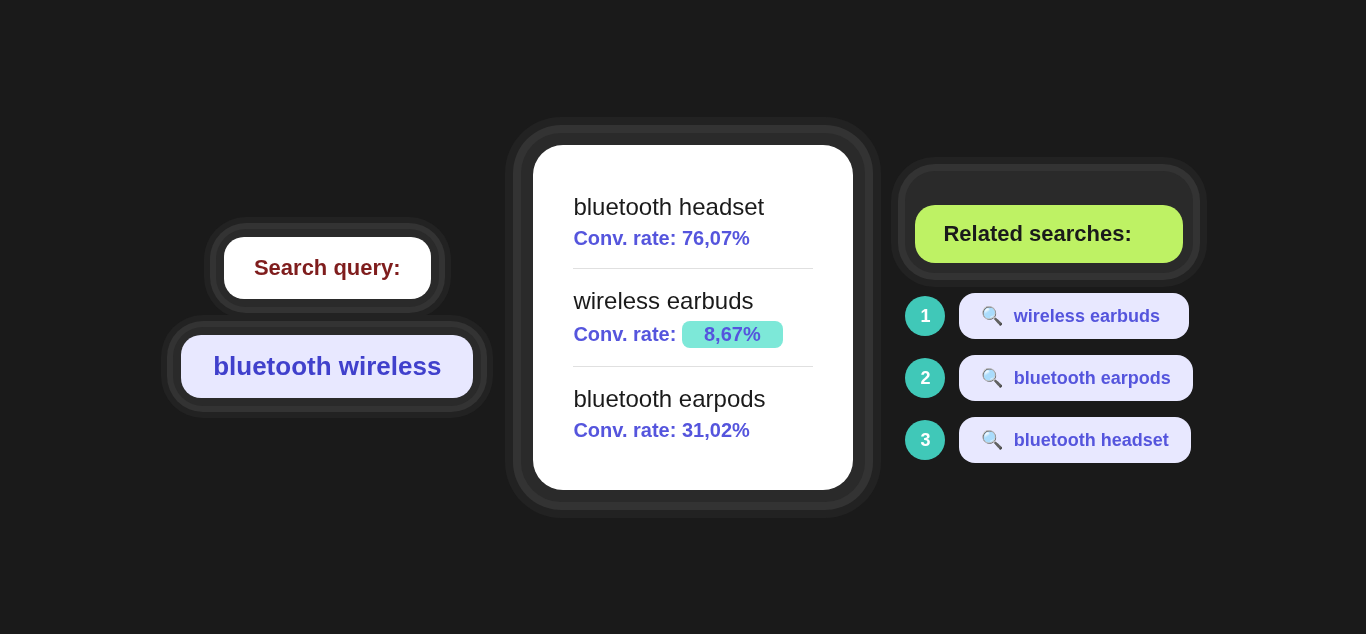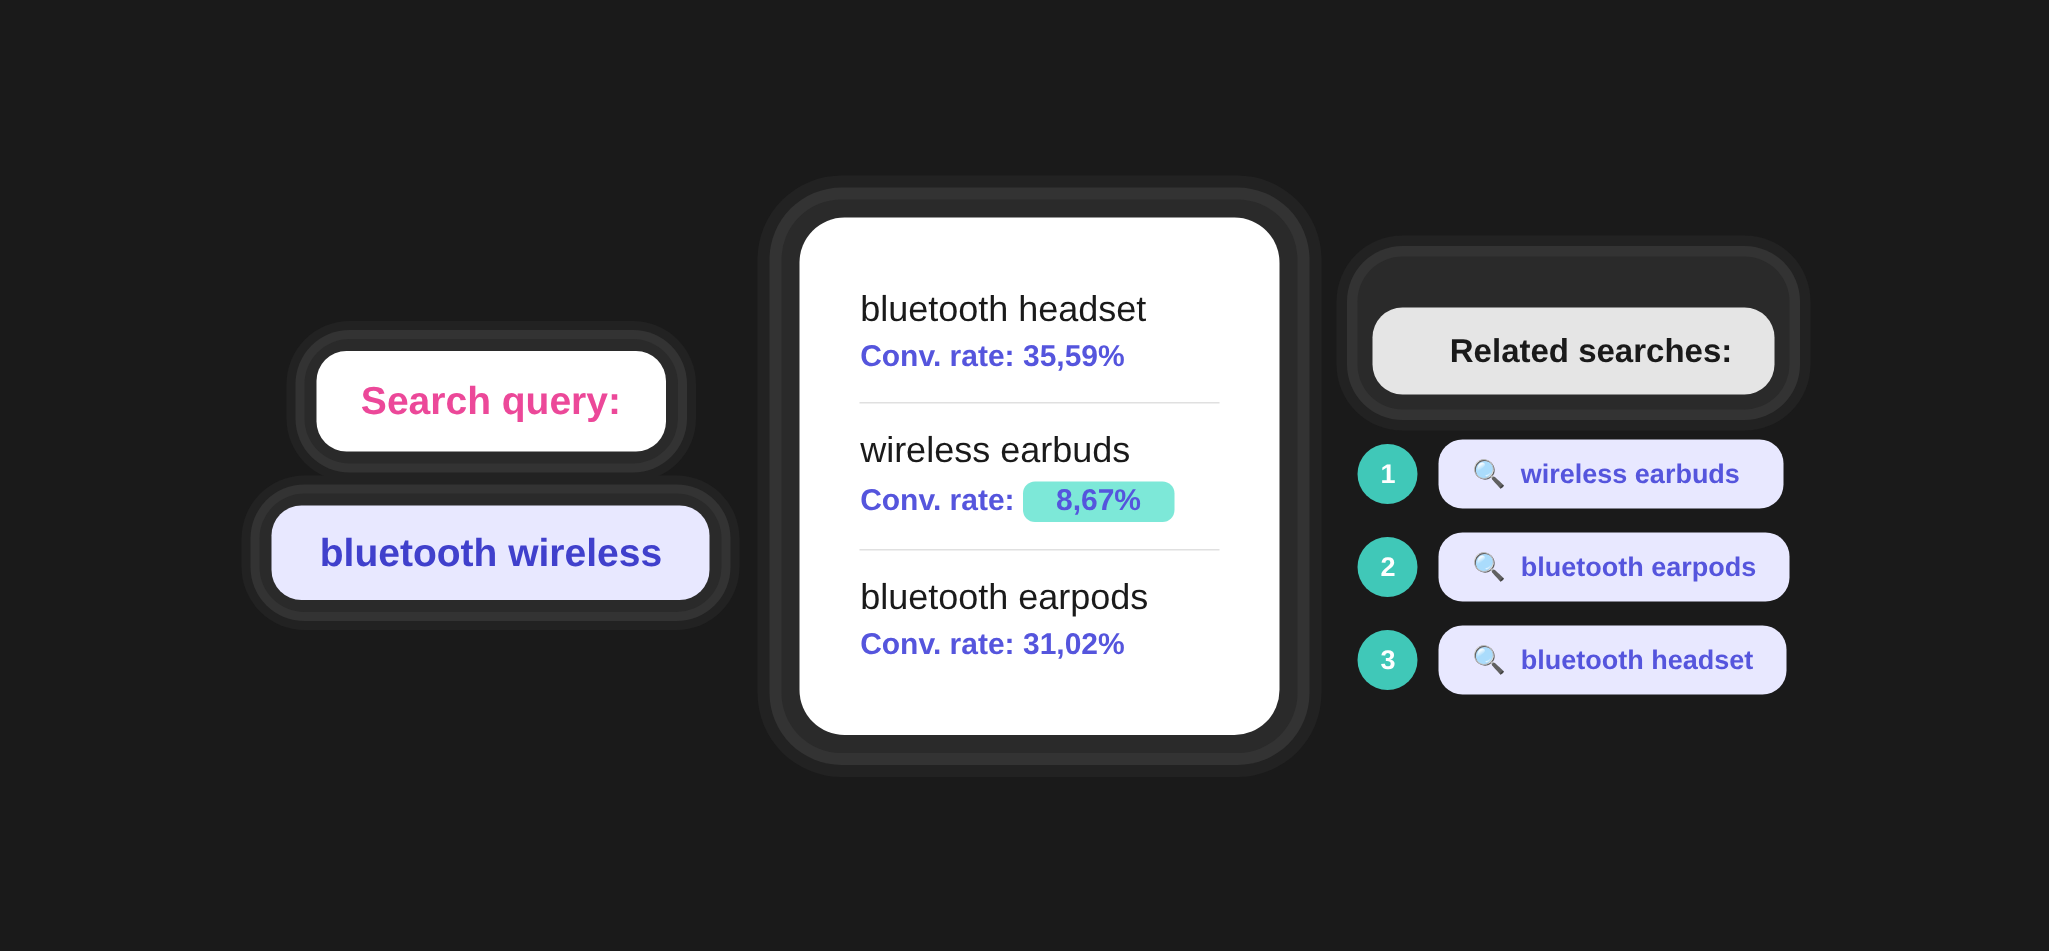--- a/index.html
+++ b/index.html
@@ -41,23 +41,23 @@
     .white-card {
       background: #ffffff;
       border-radius: 20px;
       padding: 18px 30px;
       display: flex;
       align-items: center;
       justify-content: center;
     }
 
     .search-query-label {
-      font-size: 26px;
-      font-weight: 700;
-      color: #ec4899;
+      font-size: 22px;
+      font-weight: 700;
+      color: #7f1d1d;
     }
 
     .search-term-card {
       background: #e8e8ff;
       border-radius: 20px;
       padding: 16px 32px;
       display: flex;
       align-items: center;
       justify-content: center;
     }
@@ -131,24 +131,24 @@
     }
 
     .right-dark-bubble {
       background: #2a2a2a;
       border-radius: 30px;
       padding: 10px;
       box-shadow: 0 0 0 7px #333, 0 0 0 14px #222;
     }
 
     .related-header-card {
-      background: #e5e5e5;
+      background: #bef264;
       border-radius: 20px;
       padding: 16px 28px;
-      text-align: right;
+      text-align: left;
       margin-top: 24px;
     }
 
     .related-header-text {
       font-size: 22px;
       font-weight: 700;
       color: #1a1a1a;
     }
 
     .related-items-container {
@@ -217,21 +217,21 @@
     </div>
   </div>
 
   <div class="middle-panel">
     <div class="middle-dark-bubble">
       <div class="conv-card">
 
         <div class="conv-item">
           <div class="conv-name">bluetooth headset</div>
           <div class="conv-rate">
-            <span>Conv. rate:</span>&nbsp;<span>35,59%</span>
+            <span>Conv. rate:</span>&nbsp;<span>76,07%</span>
           </div>
         </div>
 
         <div class="conv-item">
           <div class="conv-name">wireless earbuds</div>
           <div class="conv-rate-highlight">
             <span>Conv. rate:</span>&nbsp;<span class="highlight-box">8,67%</span>
           </div>
         </div>
 

